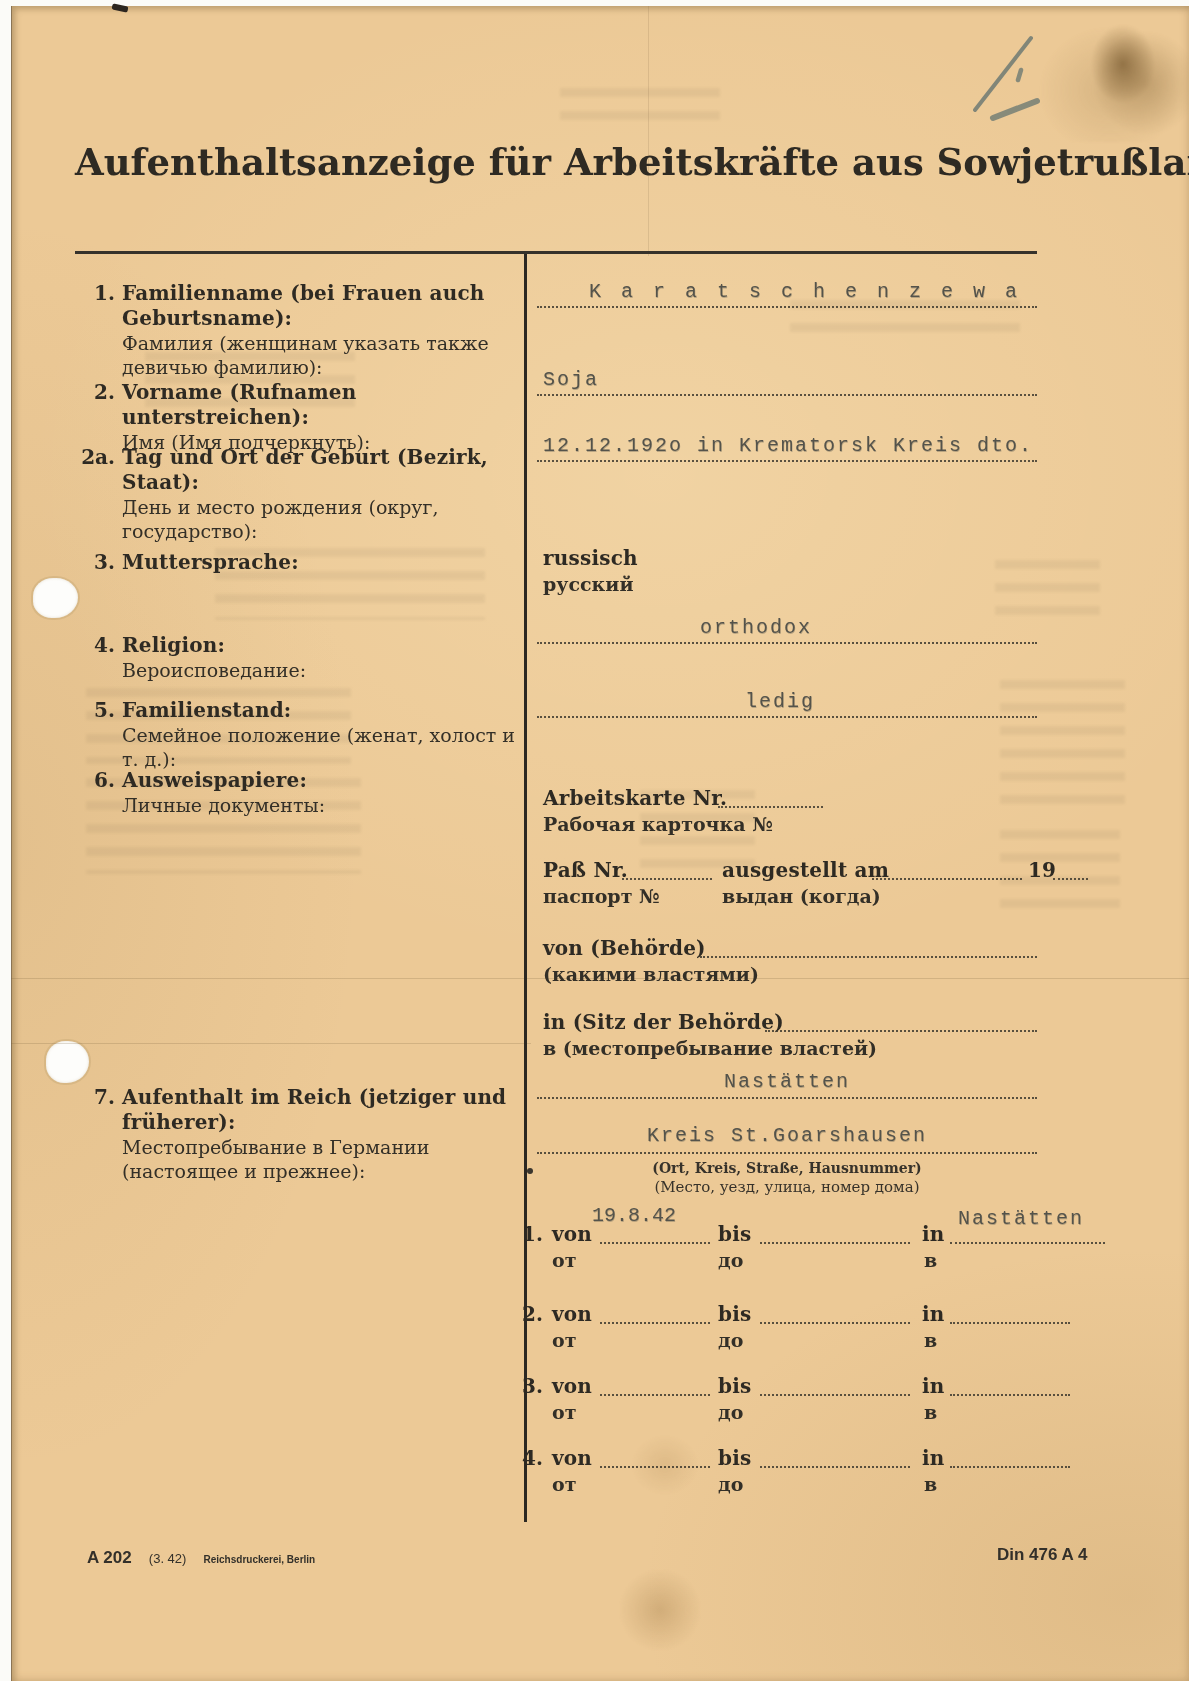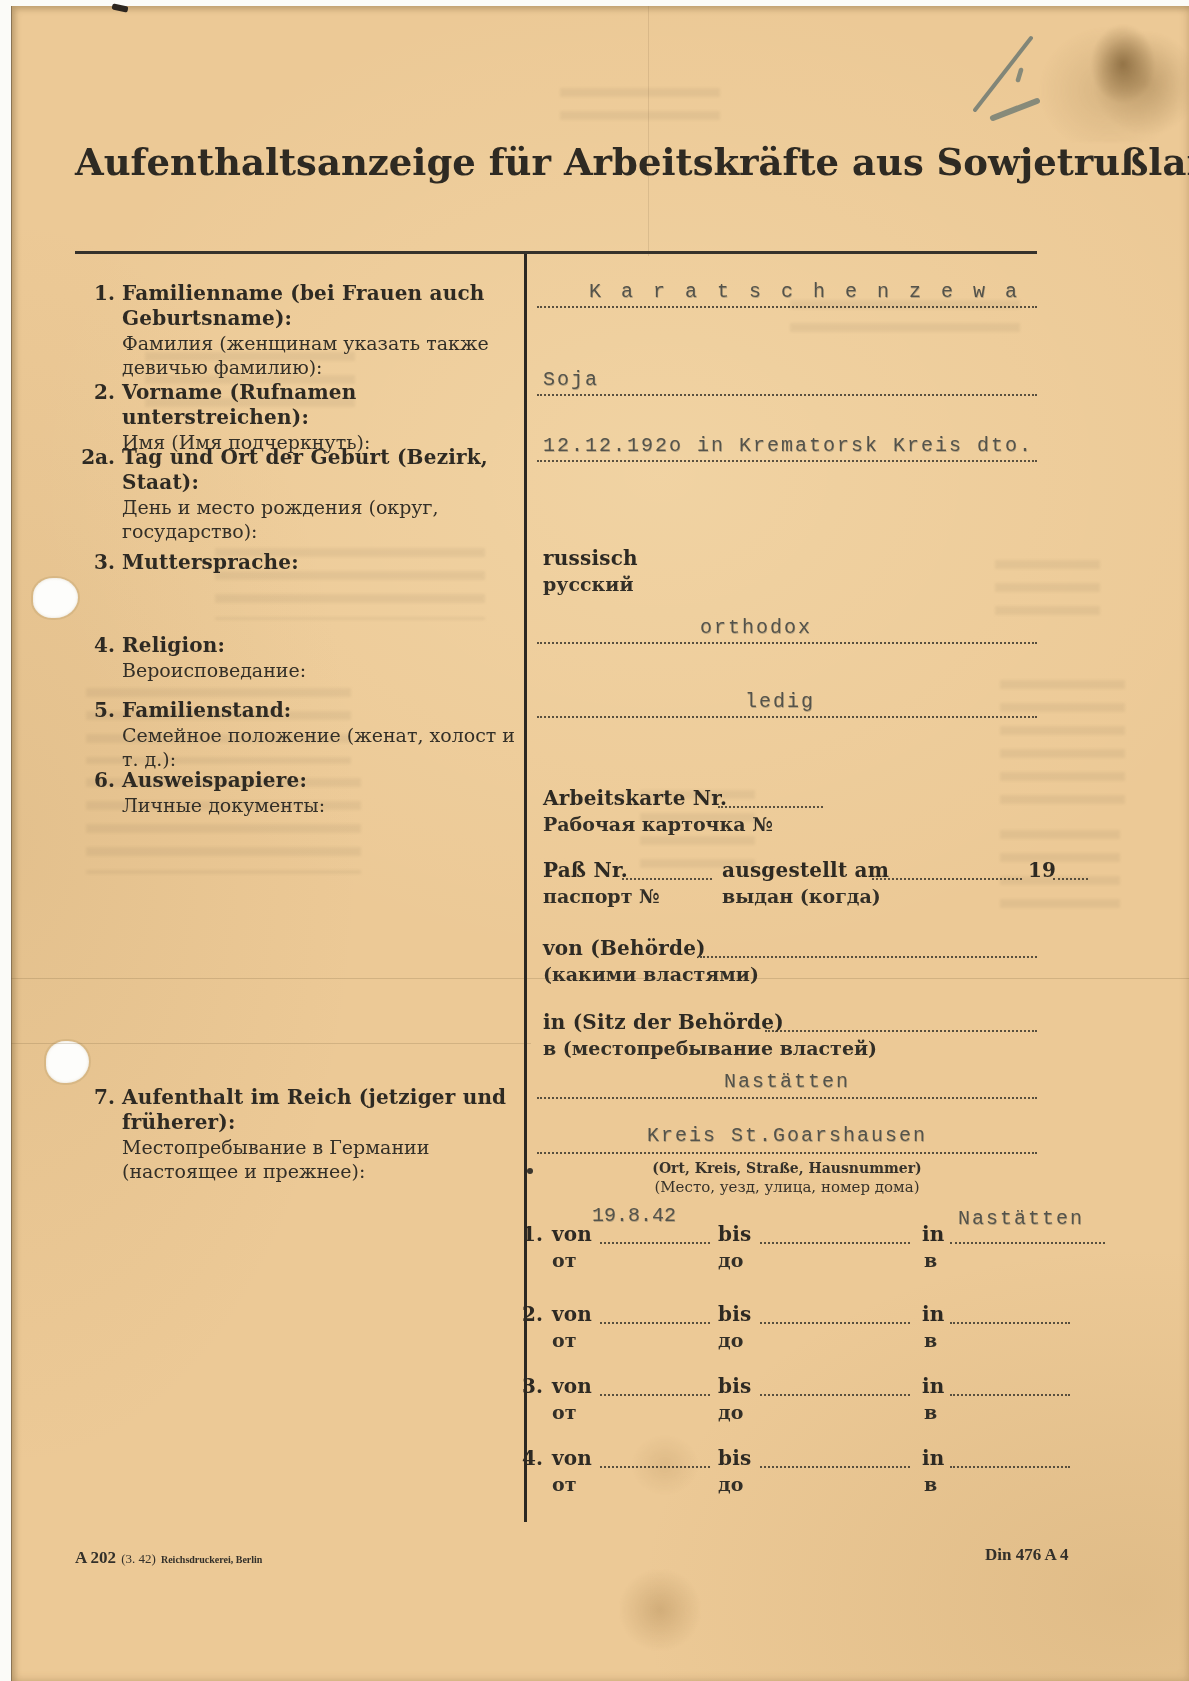--- a/index.html
+++ b/index.html
@@ -29,21 +29,21 @@
   .dotline{border-bottom:2px dotted rgba(62,57,47,.85);height:0;}
   .titlerule{height:3px;background:#36322b;}
   .divider{width:3px;background:#2c2822;}
   
   .hole{background:#fdfdfb;border-radius:48% 52% 55% 45%;box-shadow:0 0 0 2px rgba(190,160,110,.35), inset 0 0 3px rgba(160,130,80,.25);}
   .ghost{background:repeating-linear-gradient(180deg, rgba(98,84,60,.5) 0 9px, rgba(0,0,0,0) 9px 23px);
          filter:blur(1.6px);opacity:.16;}
   .crease{background:rgba(120,95,60,.22);height:1px;filter:blur(.4px);}
   .vcrease{background:rgba(120,95,60,.16);width:1px;filter:blur(.6px);}
   .stain{filter:blur(1px);}
-  .footer-text{font-family:Liberation Serif, serif;color:#33302a;}
+  .footer-text{font-family:Liberation Sans, sans-serif;color:#33302a;margin-left:12px;}
 </style>
 </head>
 <body>
 
 <div id="stage">
   <div id="paper"></div>
 
   <div class="abs" style="left:112px;top:5px;width:16px;height:6px;background:#2c2620;transform:rotate(12deg);border-radius:2px;"></div>
 
   <svg class="abs" viewBox="0 0 110 110" style="left:935px;top:20px;width:110px;height:110px;">

